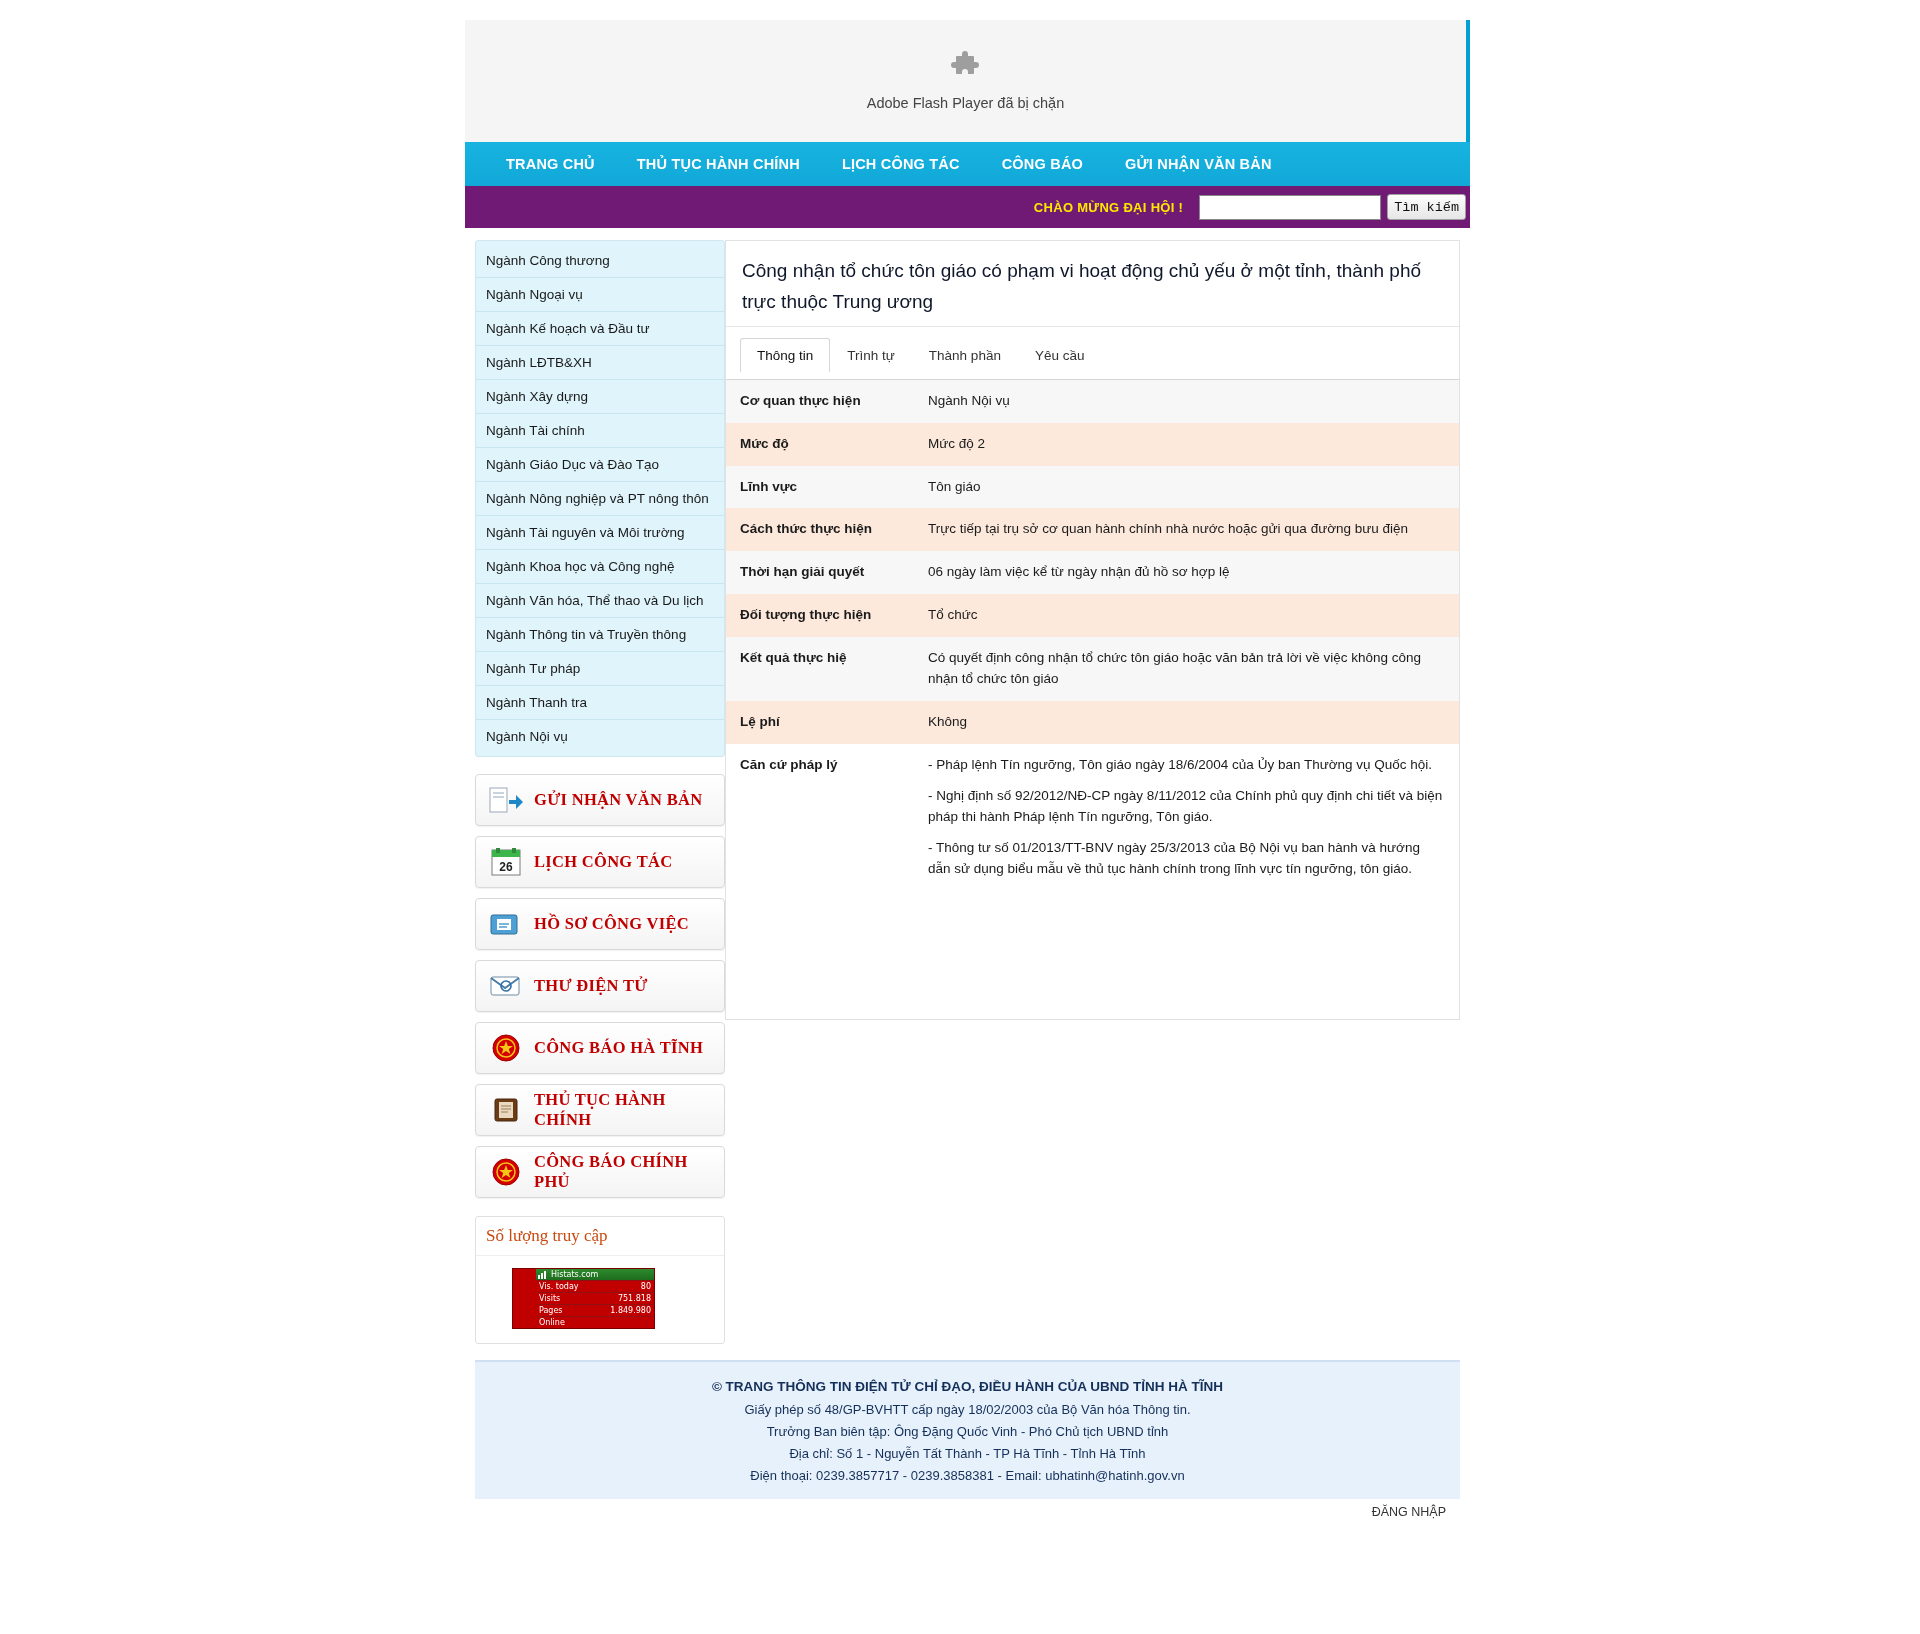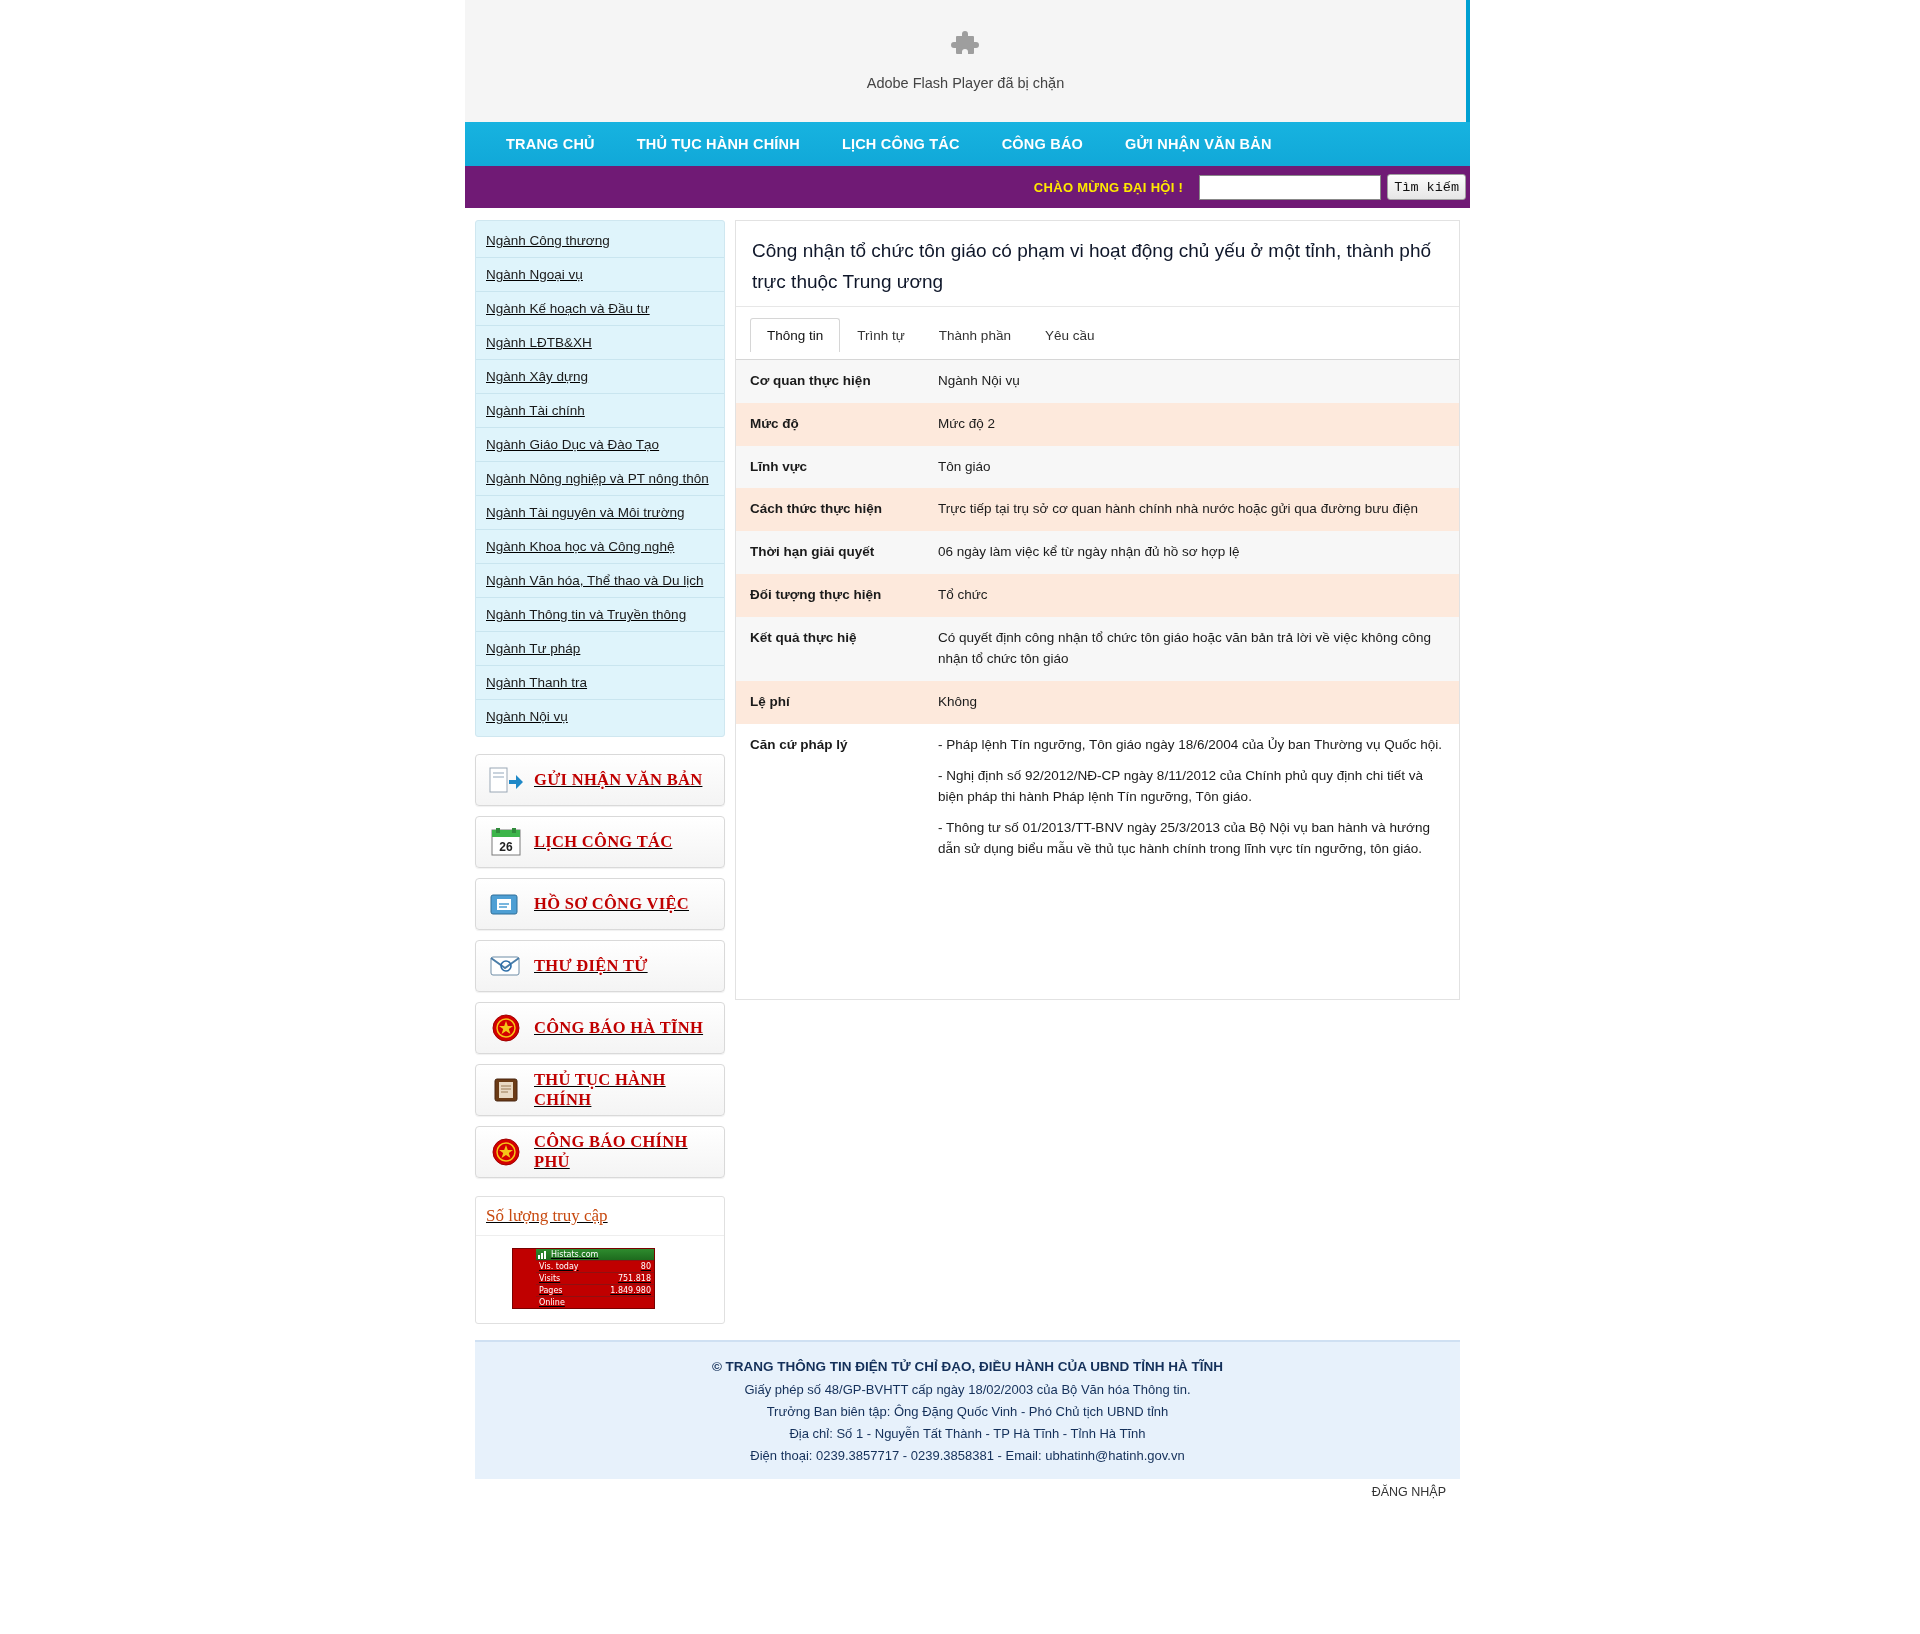--- a/index.html
+++ b/index.html
@@ -22,20 +22,21 @@
     min-height: 1634px;
     background: #ffffff;
   }
   
   .flash-area {
     position: relative;
     height: 122px;
     background: #f5f5f5;
     border-right: 4px solid #00a0d2;
     box-sizing: border-box;
+    margin-top: 20px;
   }
   .flash-inner {
     position: absolute;
     left: 0; right: 0; top: 0;
     height: 122px;
     display: flex;
     flex-direction: column;
     align-items: center;
     justify-content: center;
     gap: 10px;
@@ -111,22 +112,20 @@
   
   .content-wrap {
     display: flex;
     padding: 12px 10px 0 10px;
     box-sizing: border-box;
     align-items: flex-start;
   }
   .sidebar {
     width: 250px;
     flex: 0 0 250px;
-    margin-right: 10px;
-    text-decoration: underline;
   }
   .dept-box {
     background: #dff4fb;
     border: 1px solid #cfe7f0;
     border-radius: 3px;
     padding: 3px 0;
   }
   .dept-item {
     font-size: 13.5px;
     color: #1a1a1a;

